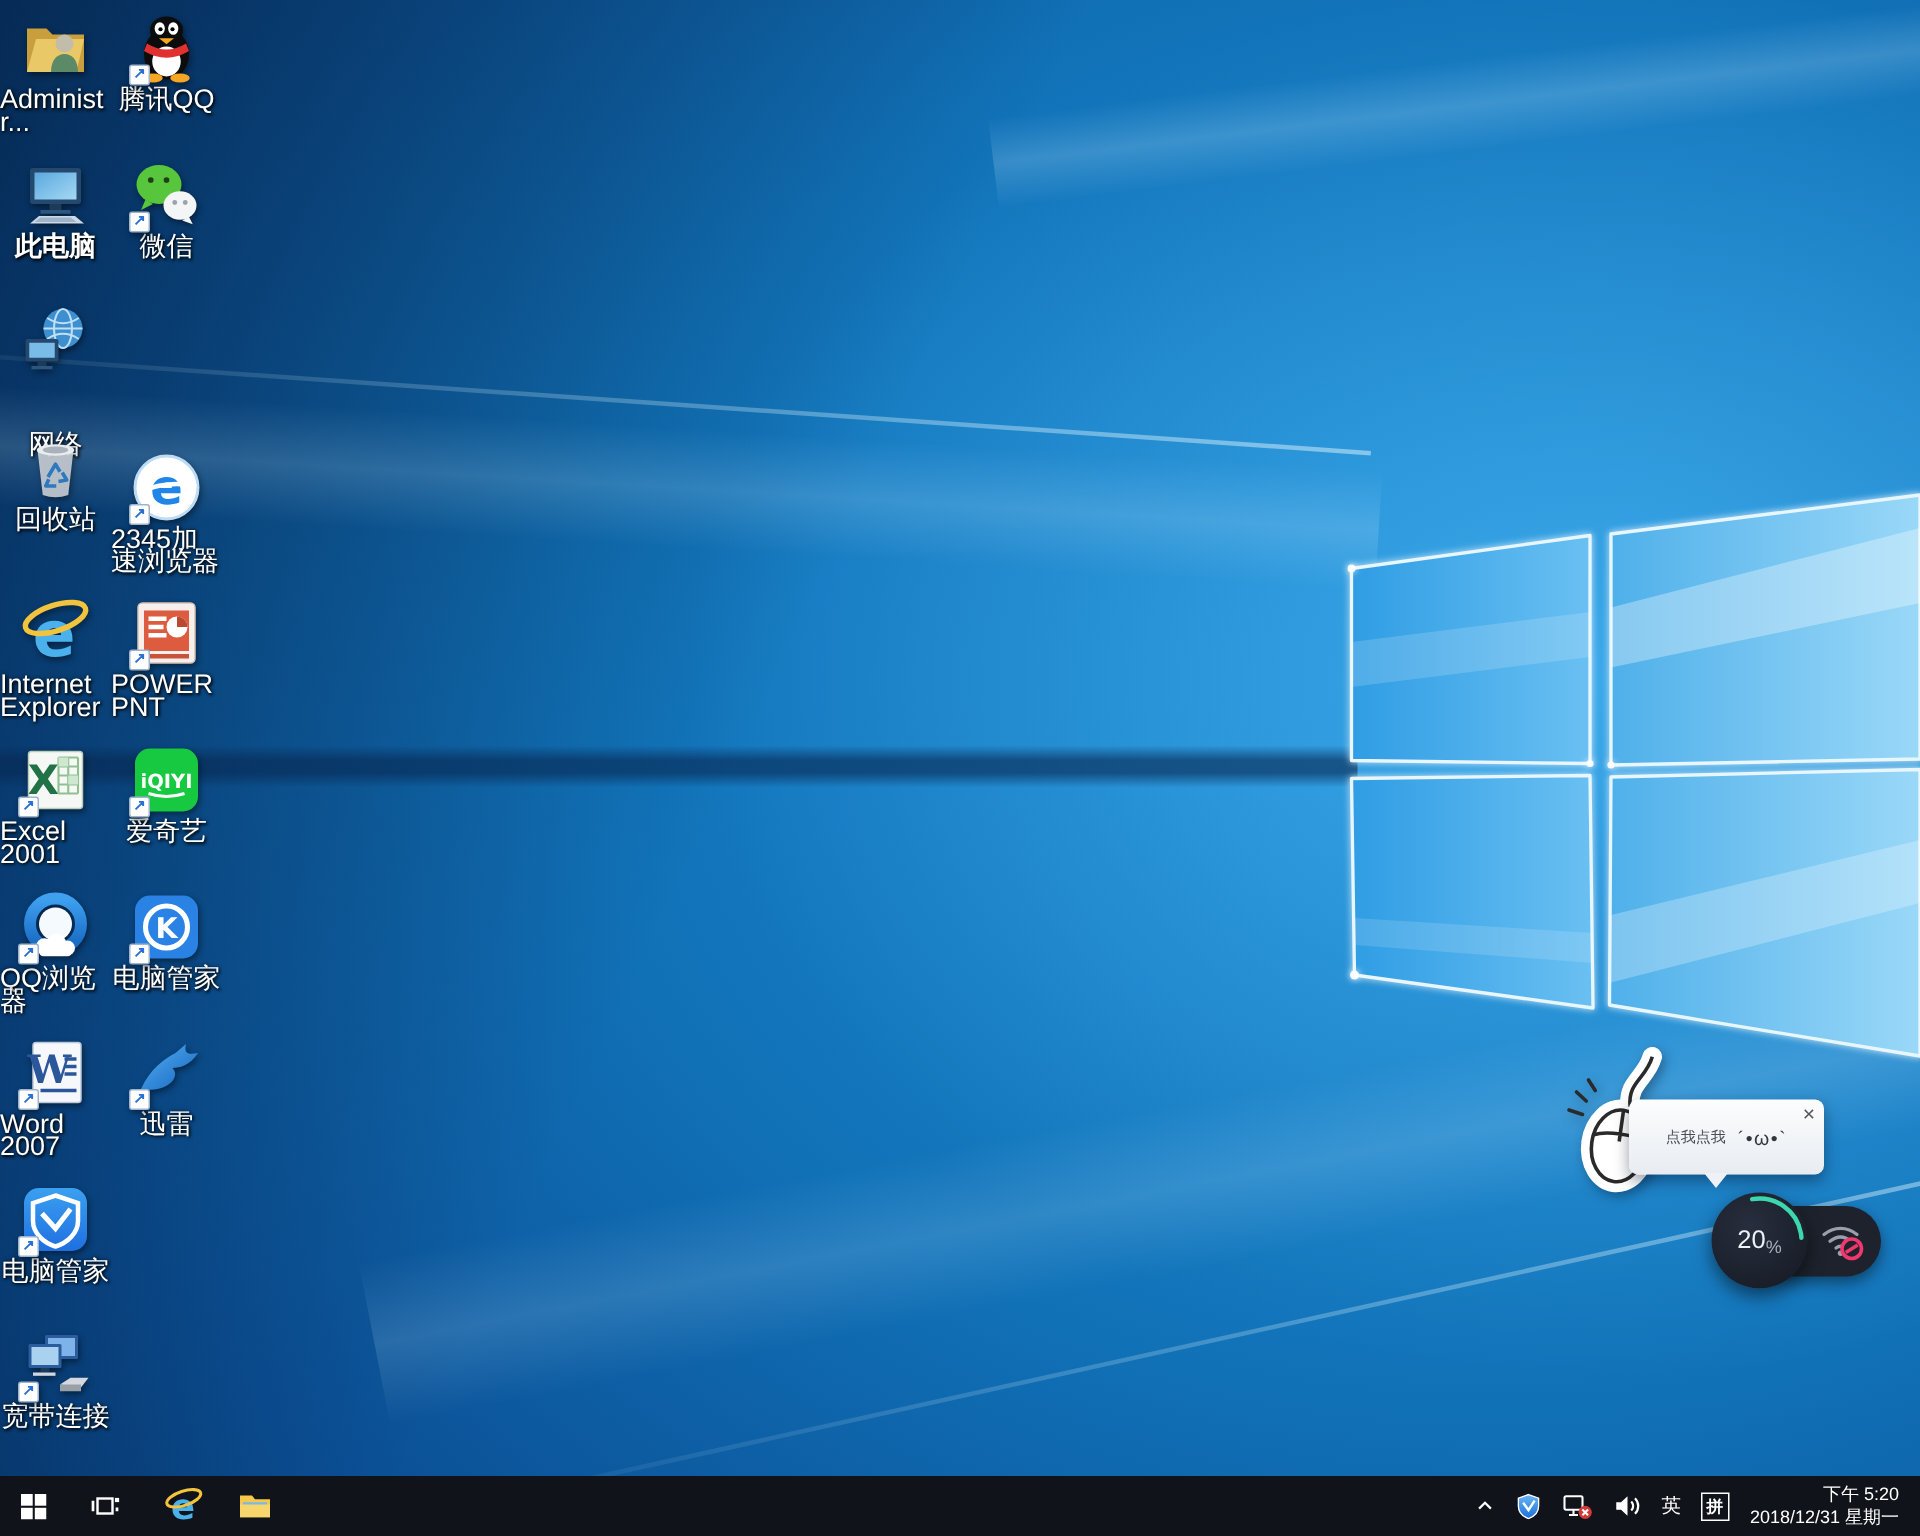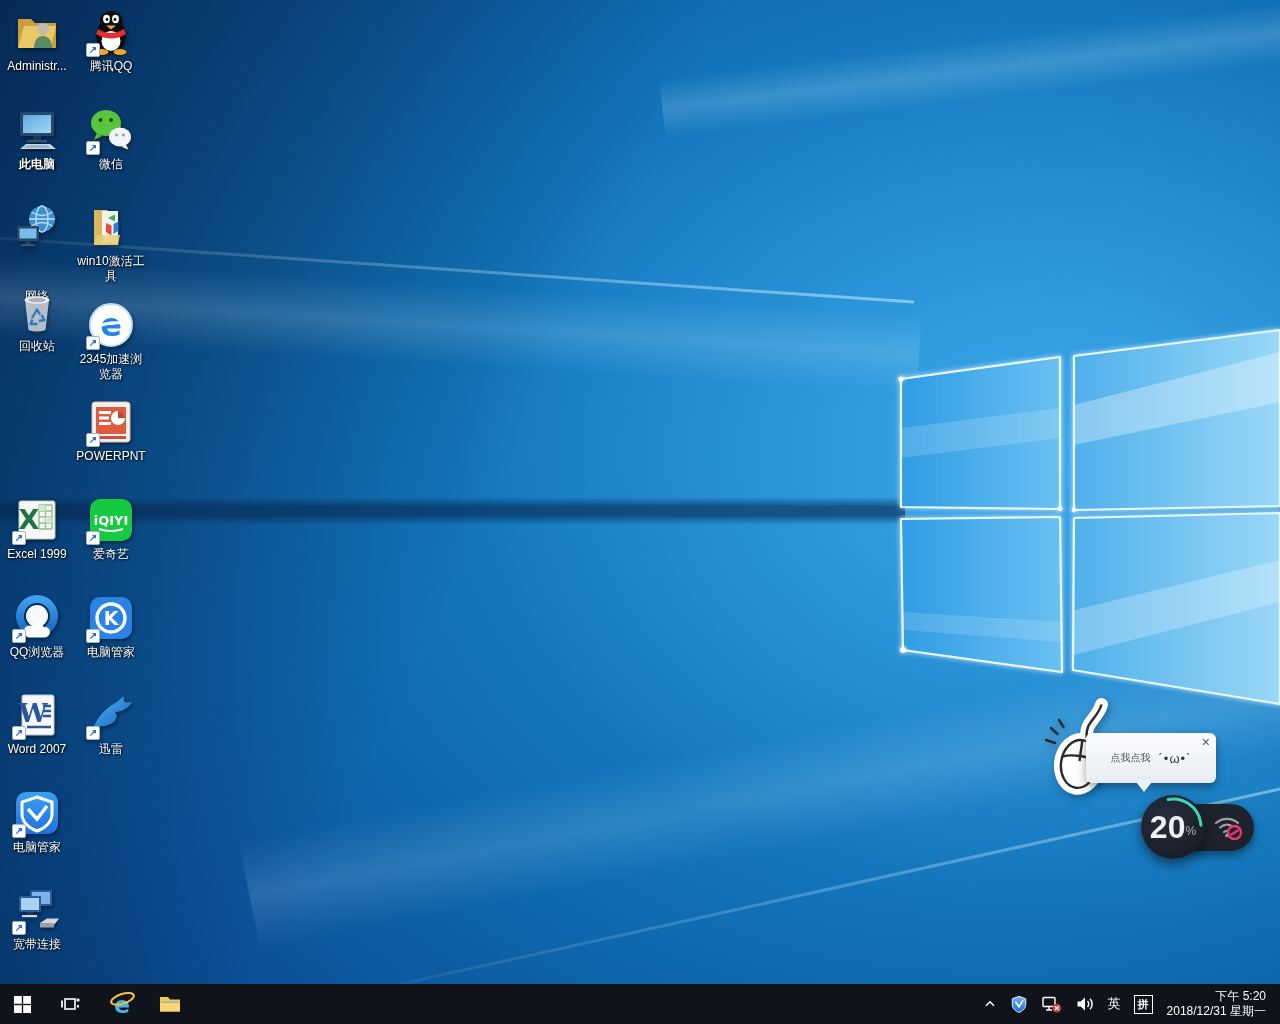--- a/index.html
+++ b/index.html
@@ -24,21 +24,21 @@
     background:linear-gradient(rgba(255,255,255,0), rgba(195,232,255,.16), rgba(255,255,255,0)); }
   .b4 { left:380px; top:884px; width:930px; height:3px; transform:rotate(-12.5deg);
     background:linear-gradient(90deg, rgba(220,245,255,.06), rgba(226,247,255,.45)); }
   .b5 { left:660px; top:40px; width:640px; height:60px; transform:rotate(-7deg);
     background:linear-gradient(rgba(255,255,255,0), rgba(205,238,255,.20), rgba(255,255,255,0)); }
   .logo-svg { position:absolute; left:880px; top:310px; }
 
   
   .cell { position:absolute; width:74px; display:flex; flex-direction:column; align-items:center; cursor:default; }
   .cell .ic { width:48px; height:48px; position:relative; filter:drop-shadow(1px 2px 2px rgba(0,0,0,.45)); }
-  .cell .lbl { margin-top:3px; max-width:74px; font-size:12px; line-height:15px; color:#fff; text-align:center;
+  .cell .lbl { margin-top:3px; max-width:74px; font-size:18px; line-height:15px; color:#fff; 
     text-shadow:1px 1px 2px rgba(0,0,0,.9), 0 0 3px rgba(0,0,0,.7); word-break:break-word; }
   .sc { position:absolute; left:-1px; bottom:-1px; width:14px; height:14px; background:#fff; border:1px solid #9db4cc;
     border-radius:2px; display:flex; align-items:center; justify-content:center; font-size:10px; font-weight:bold;
     color:#2a6fd4; line-height:1; }
 
   
   .bubble { position:absolute; left:1086px; top:733px; width:130px; height:50px; border-radius:6px;
     background:linear-gradient(#fcfdfe,#e8ecf1); box-shadow:0 4px 10px rgba(0,10,30,.4);
     display:flex; align-items:center; justify-content:center; gap:8px; cursor:pointer; }
   .bubble::after { content:""; position:absolute; left:50px; bottom:-9px; width:0; height:0;
@@ -48,21 +48,21 @@
   .bubble .x { position:absolute; right:6px; top:2px; font-size:14px; color:#555; cursor:pointer; line-height:1; }
   .mouse-art { position:absolute; left:1040px; top:697px; filter:drop-shadow(2px 3px 4px rgba(0,10,30,.35)); }
 
   
   .pill { position:absolute; left:1172px; top:804px; width:82px; height:47px; border-radius:24px;
     background:#1d222d; box-shadow:0 4px 10px rgba(0,0,0,.45); cursor:pointer; }
   .pill svg { position:absolute; right:11px; top:10px; }
   .ball { position:absolute; left:1141px; top:795px; width:64px; height:64px; border-radius:50%;
     background:radial-gradient(circle at 40% 35%, #272e3d, #191e29 75%); box-shadow:0 5px 12px rgba(0,0,0,.5);
     display:flex; align-items:center; justify-content:center; cursor:pointer; }
-  .ball .num { font-size:32px; color:#eef1f6; font-weight:700; }
+  .ball .num { font-size:17px; color:#eef1f6; font-weight:400; }
   .ball .pct { font-size:12px; color:#a9b0bb; margin-top:8px; }
   .ball svg.arc { position:absolute; inset:0; }
 
   
   .taskbar { position:absolute; left:0; bottom:0; width:1280px; height:40px; background:#10131a;
     display:flex; align-items:center; z-index:50; }
   .tb-btn { width:44px; height:40px; display:flex; align-items:center; justify-content:center; cursor:pointer; }
   .tray { margin-left:auto; display:flex; align-items:center; gap:7px; padding-right:8px; }
   .tray-item { height:40px; display:flex; align-items:center; justify-content:center; padding:0 3px; cursor:pointer; }
   .lang { color:#fff; font-size:13px; }
@@ -186,31 +186,20 @@
         <path d="M16 16 h26 M18.5 9 q10.5 7 21 0 M18.5 23 q10.5 -7 21 0"></path>
       </g>
       <rect x="4" y="23" width="22" height="15" rx="1.5" fill="#24486e"></rect>
       <rect x="6.5" y="25.5" width="17" height="10" fill="#79bce8"></rect>
       <rect x="12" y="38" width="6" height="3" fill="#1d3a58"></rect>
       <rect x="8" y="41" width="14" height="2.2" fill="#2c567e"></rect>
     </svg></div>
     <div class="lbl">网络</div>
   </div>
 
-  <div class="cell" style="left:74px; top:203px;">
-    <div class="ic"><svg viewBox="0 0 48 48">
-      <path d="M7 7 h13 l3 3 h6 v32 H7 z" fill="#d9b75f"></path>
-      <path d="M15 8 h16 v34 l-8 -3 -8 3 z" fill="#f5f3ee"></path>
-      <path d="M21 15 l7 -3.5 v7 z" fill="#37b34a"></path>
-      <path d="M19 20 v9 l5.5 3.5 v-10 z" fill="#e04b3a"></path>
-      <path d="M26.5 21 v10 l5 -3.5 v-9 z" fill="#2d7fd0"></path>
-      <path d="M7 42 h24 l2 -10 h-24 z" fill="#e9cd79" opacity=".85"></path>
-    </svg></div>
-    <div class="lbl">win10激活工具</div>
-  </div>
 
   <div class="cell" style="left:0px; top:288px;">
     <div class="ic"><svg viewBox="0 0 48 48">
       <path d="M12 12 h24 l-3.5 30 q-8.5 3 -17 0 z" fill="#cdd3d9" opacity=".88"></path>
       <ellipse cx="24" cy="12" rx="12.5" ry="3.8" fill="#e9ecef"></ellipse>
       <ellipse cx="24" cy="12" rx="8.5" ry="2.3" fill="#a9b2bb"></ellipse>
       <g stroke="#2e78c0" stroke-width="2.4" fill="none" stroke-linejoin="round">
         <path d="M19 30 l5 -8.5 3 5"></path>
         <path d="M28.5 27 l3 5 -5.5 1"></path>
         <path d="M24.5 36 h-7 l2 -4.5"></path>
@@ -222,20 +211,27 @@
   <div class="cell" style="left:74px; top:301px;">
     <div class="ic"><svg viewBox="0 0 48 48">
       <circle cx="24" cy="24" r="21" fill="#fff"></circle>
       <circle cx="24" cy="24" r="21" fill="none" stroke="#bcdcf6" stroke-width="2"></circle>
       <text x="24" y="35" text-anchor="middle" font-size="32" font-weight="bold" fill="#1f86e8" font-family="DejaVu Sans, sans-serif">e</text>
       <path d="M6 27 q18 -8 38 -4" stroke="#fff" stroke-width="3" fill="none"></path>
     </svg><span class="sc">↗</span></div>
     <div class="lbl">2345加速浏览器</div>
   </div>
 
+  <div class="cell" style="left:0px; top:398px;">
+    <div class="ic"><svg viewBox="0 0 48 48">
+      <text x="23" y="39" text-anchor="middle" font-size="42" font-weight="bold" fill="#4ab1ec" font-family="DejaVu Sans, sans-serif">e</text>
+      <ellipse cx="24" cy="14" rx="21" ry="8.5" fill="none" stroke="#f2c33c" stroke-width="3.6" transform="rotate(-18 24 14)"></ellipse>
+    </svg></div>
+    <div class="lbl">Internet Explorer</div>
+  </div>
 
   <div class="cell" style="left:74px; top:398px;">
     <div class="ic"><svg viewBox="0 0 48 48">
       <rect x="5" y="4" width="38" height="40" rx="3" fill="#f6efec" stroke="#d9c2b8"></rect>
       <rect x="9" y="9" width="30" height="27" fill="#dd5b3f"></rect>
       <rect x="12" y="13" width="12" height="3" fill="#fff"></rect>
       <rect x="12" y="18.5" width="10" height="3" fill="#fff"></rect>
       <rect x="12" y="24" width="12" height="3" fill="#fff"></rect>
       <circle cx="31" cy="20" r="7" fill="#fff"></circle>
       <path d="M31 20 L31 13 A7 7 0 0 1 38 20 z" fill="#b9492f"></path>
@@ -248,21 +244,21 @@
     <div class="ic"><svg viewBox="0 0 48 48">
       <rect x="6" y="5" width="36" height="38" rx="2" fill="#f6f8f6" stroke="#b9ceb9"></rect>
       <g stroke="#8fc08f" stroke-width="1.4">
         <path d="M26 9 h13 M26 15 h13 M26 21 h13 M26 27 h13 M26 33 h13"></path>
         <path d="M26 9 v24 M32.5 9 v24 M39 9 v24"></path>
       </g>
       <rect x="26" y="9" width="6.5" height="6" fill="#cfe6cf"></rect>
       <rect x="32.5" y="21" width="6.5" height="6" fill="#cfe6cf"></rect>
       <text x="16" y="33" text-anchor="middle" font-size="27" font-weight="bold" fill="#217346" font-family="DejaVu Sans, sans-serif">X</text>
     </svg><span class="sc">↗</span></div>
-    <div class="lbl">Excel 1999</div>
+    <div class="lbl">Excel 2001</div>
   </div>
 
   <div class="cell" style="left:74px; top:496px;">
     <div class="ic"><svg viewBox="0 0 48 48">
       <rect x="3" y="3" width="42" height="42" rx="10" fill="#17c940"></rect>
       <text x="24" y="29" text-anchor="middle" font-size="13" font-weight="bold" fill="#fff" font-family="DejaVu Sans, sans-serif">iQIYI</text>
       <path d="M12 33 q12 4 24 0" stroke="#fff" stroke-width="2" fill="none"></path>
     </svg><span class="sc">↗</span></div>
     <div class="lbl">爱奇艺</div>
   </div>

